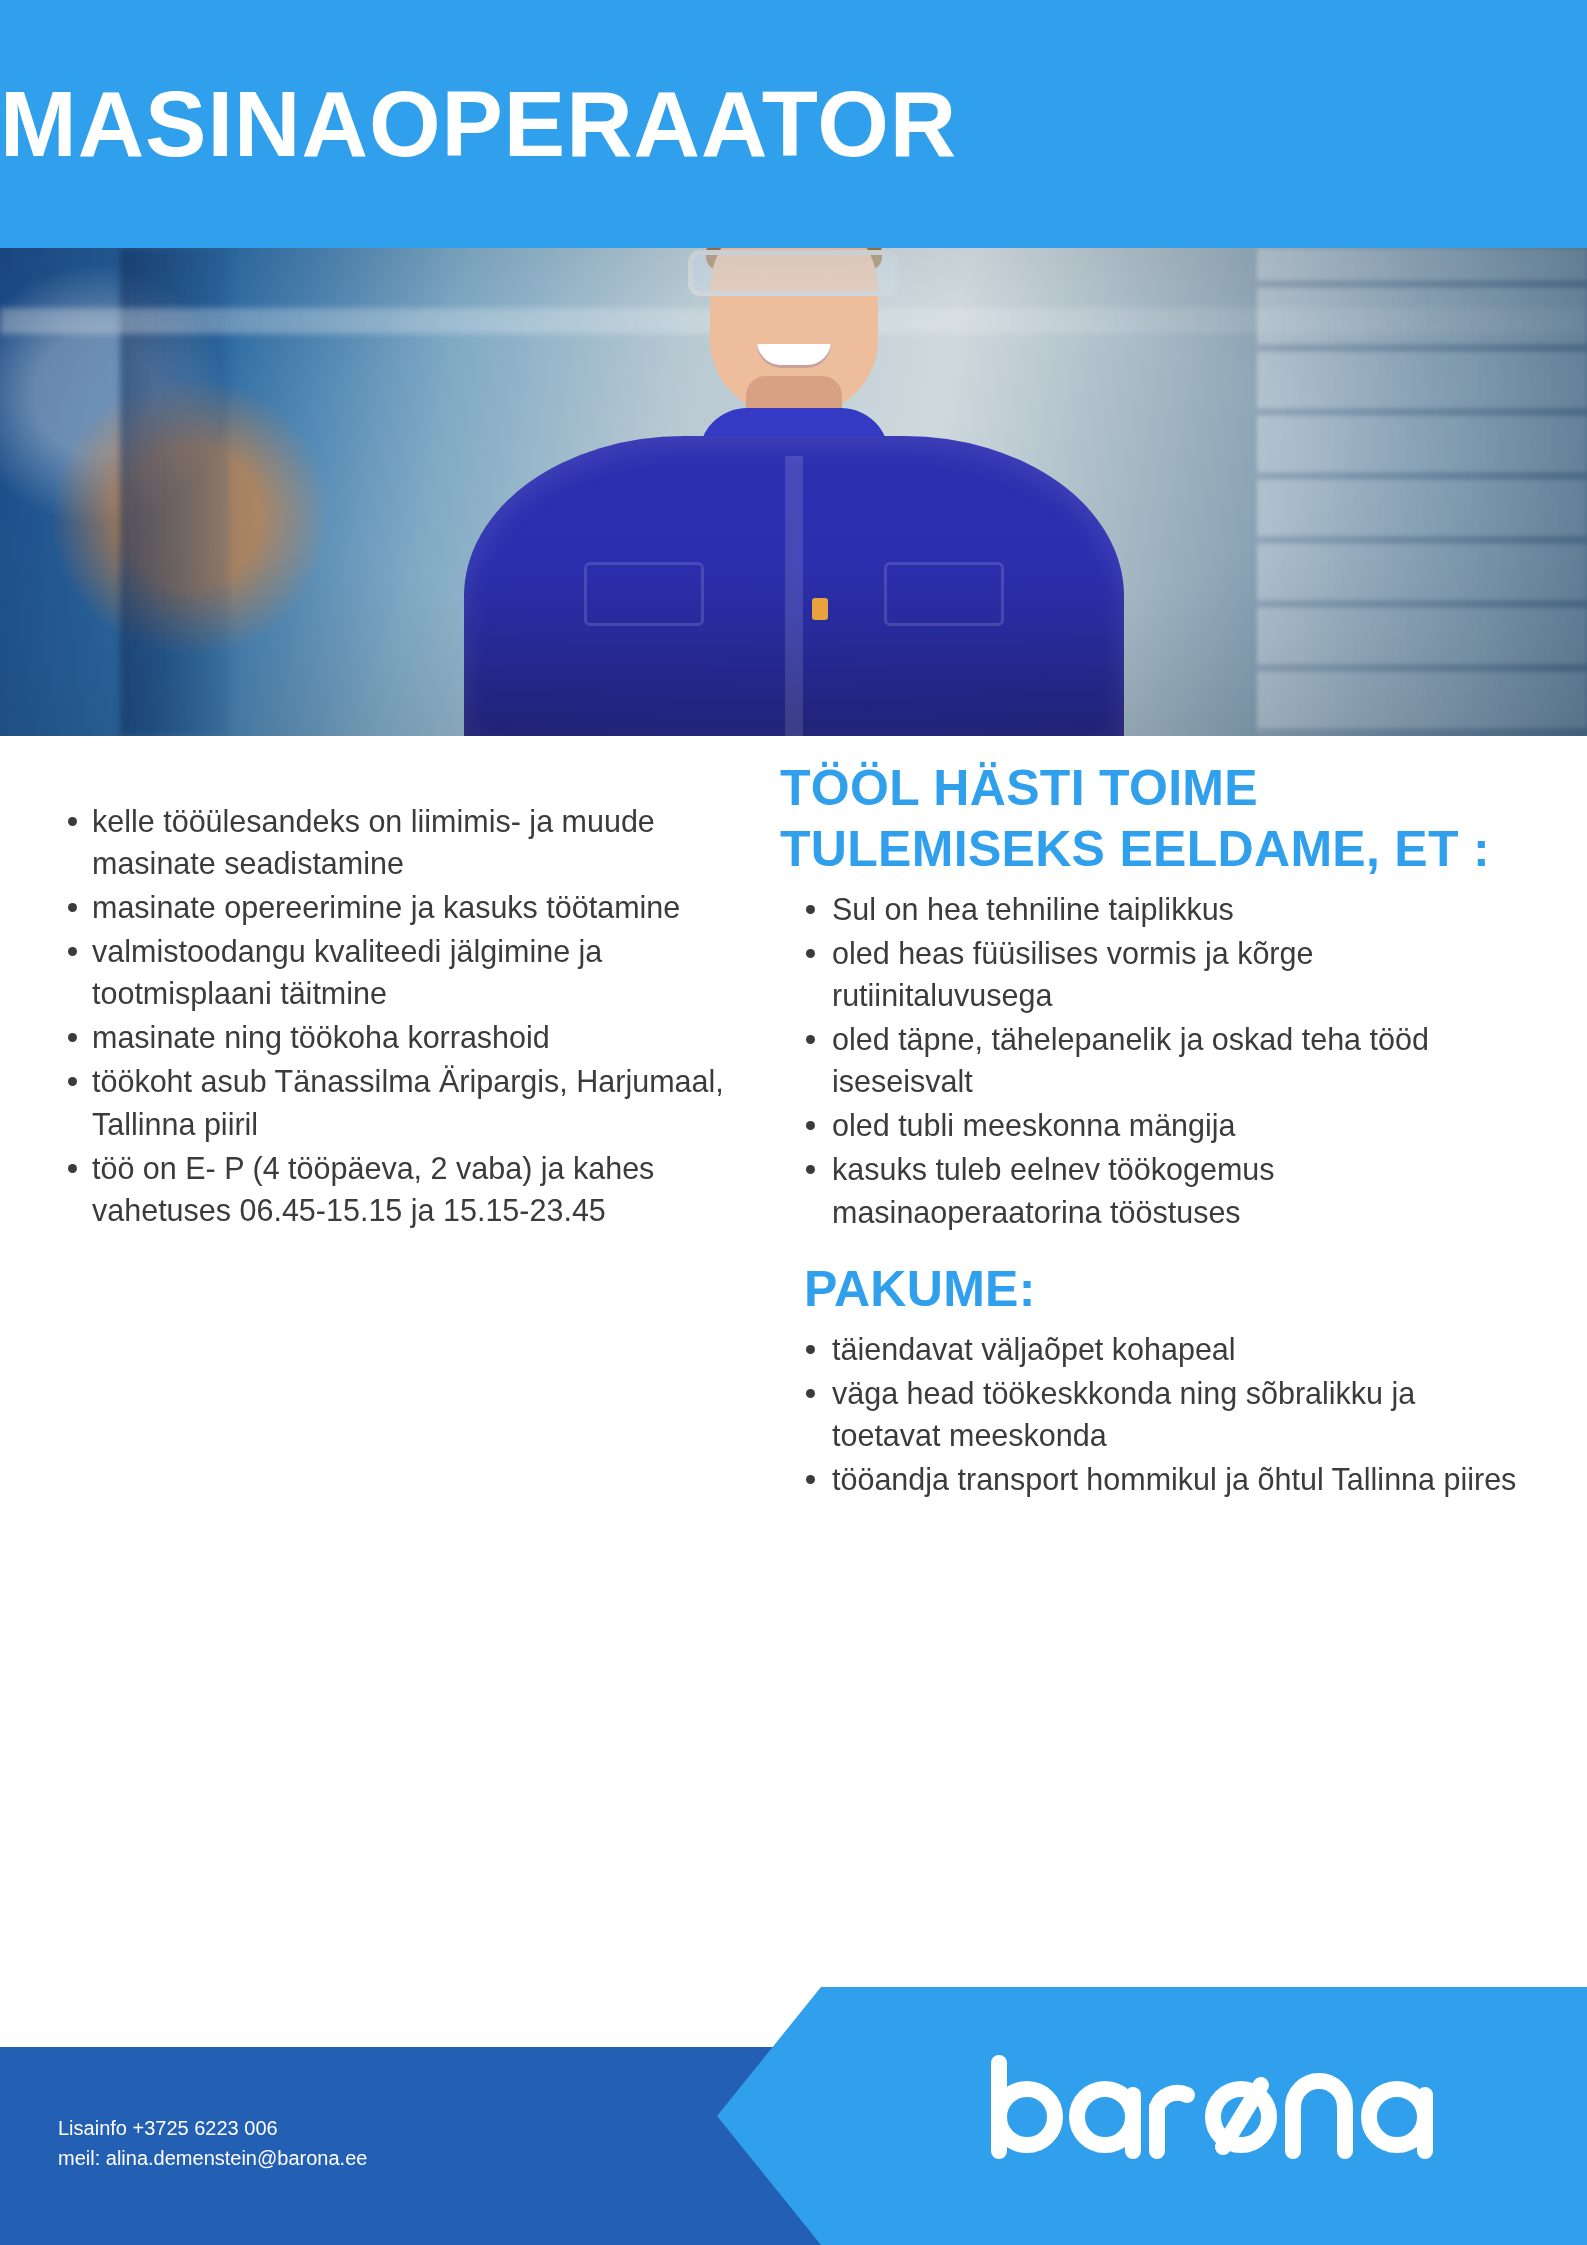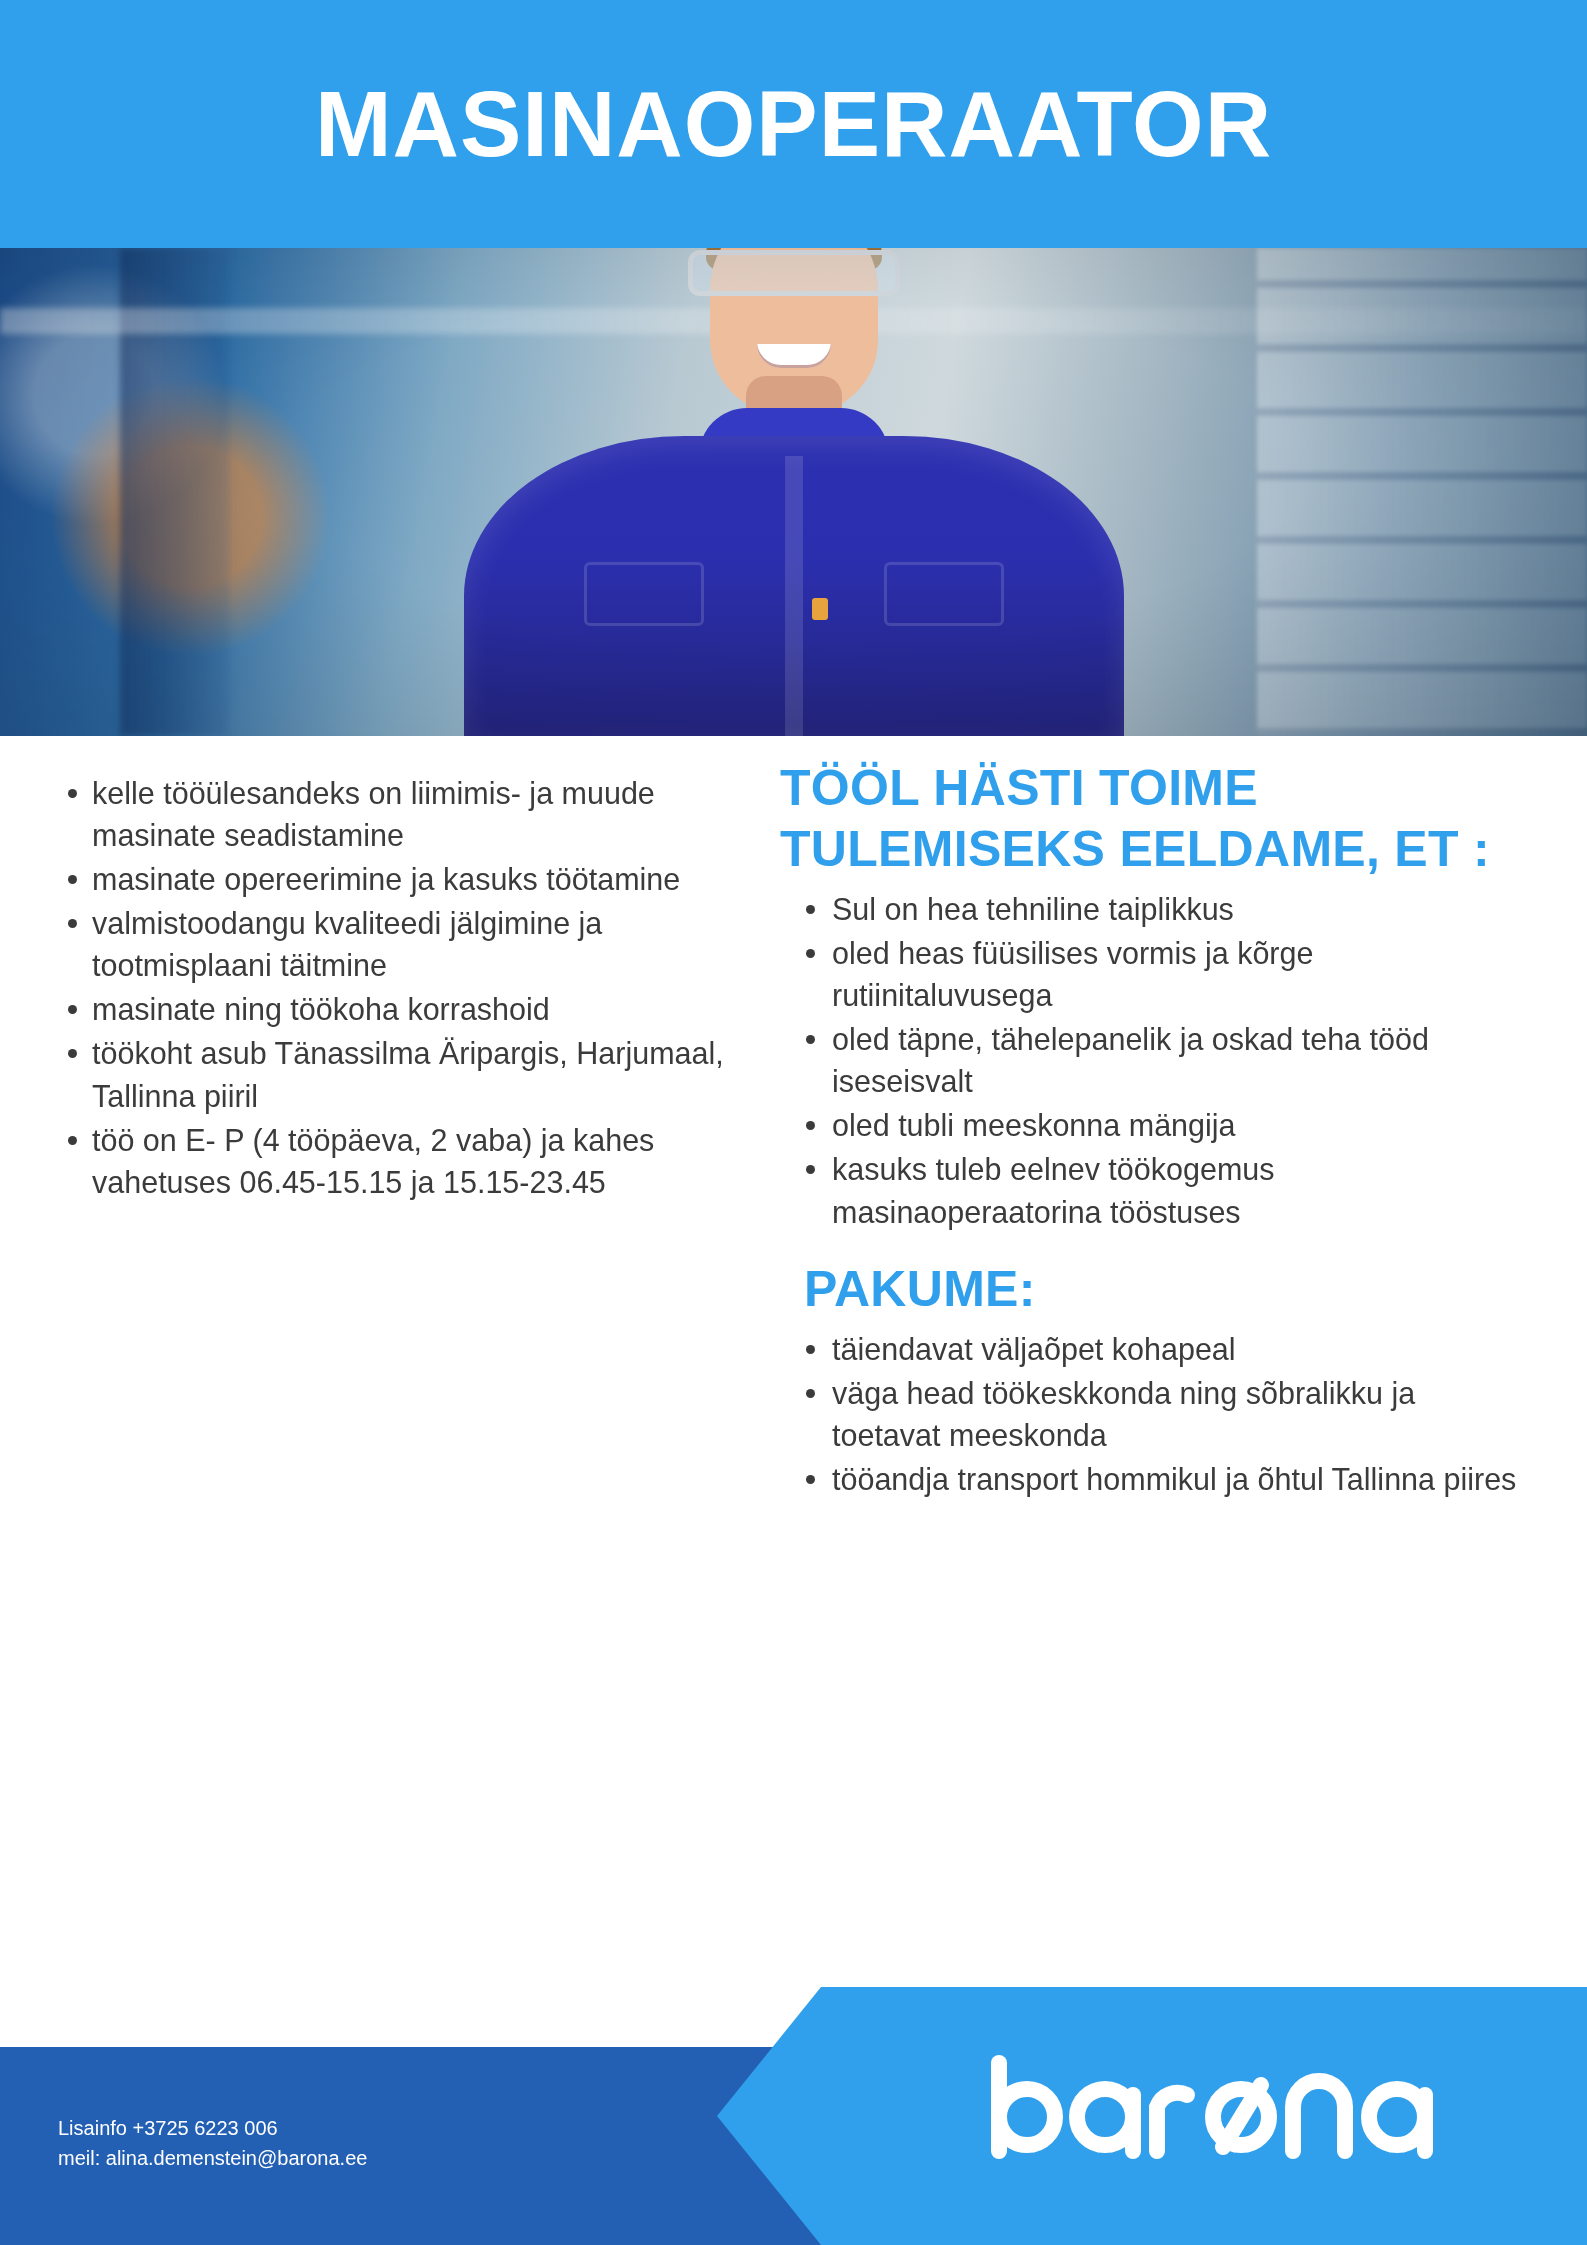--- a/index.html
+++ b/index.html
@@ -19,21 +19,20 @@
 
   
   .header {
     position: absolute;
     left: 0; top: 0;
     width: 1587px;
     height: 248px;
     background: #31a0ec;
     display: flex;
     align-items: center;
-    justify-content: center;
   }
   .header h1 {
     font-size: 92px;
     line-height: 1;
     font-weight: bold;
     color: #ffffff;
     letter-spacing: 1px;
     text-align: center;
   }
 
@@ -189,20 +188,21 @@
   .body-wrap {
     position: absolute;
     left: 0; top: 736px;
     width: 1587px;
     height: 1190px;
     display: flex;
   }
   .col-left {
     width: 760px;
     padding: 36px 34px 0 56px;
+    margin-top: 28px;
   }
   .col-right {
     width: 827px;
     padding: 22px 60px 0 20px;
   }
 
   ul.bullets {
     list-style: none;
   }
   ul.bullets li {

